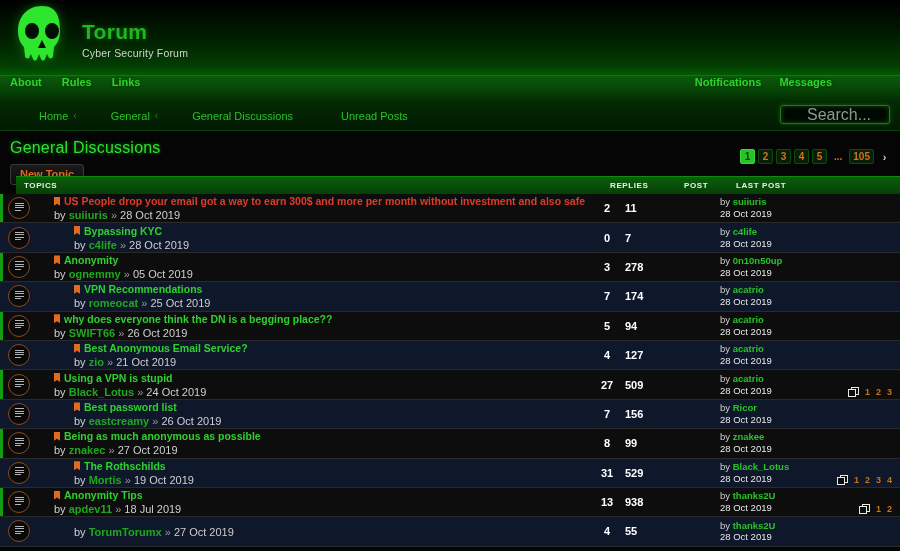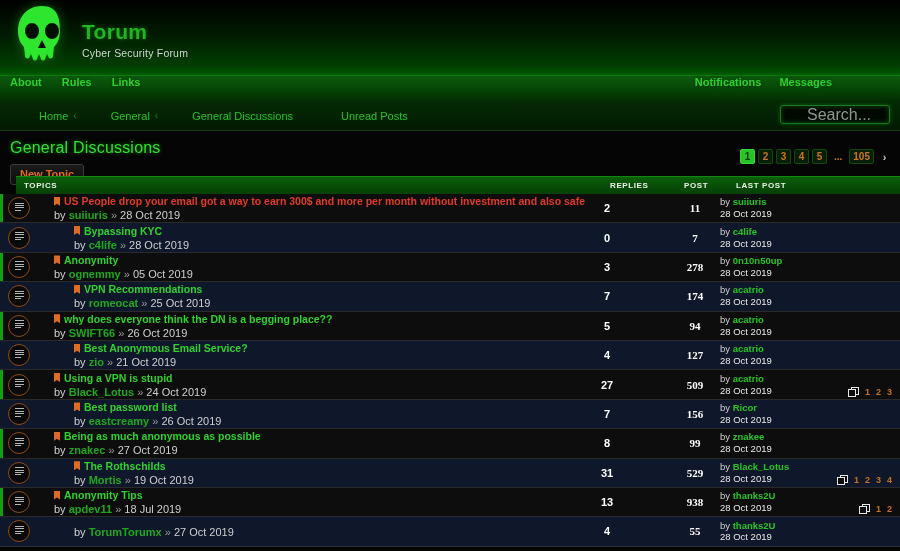--- a/index.html
+++ b/index.html
@@ -161,22 +161,22 @@
   .pages-icon span.front { width: 8px; height: 8px; left: 0; bottom: 0; }
   .subpage {
     font-size: 9px; font-weight: bold; color: #c7731f; text-decoration: none; cursor: pointer;
   }
 
   .replies-cell {
     position: absolute; left: 572px; width: 70px; text-align: center;
     font-size: 11px; color: #ffffff; font-weight: bold;
   }
   .views-cell {
-    position: absolute; left: 660px; width: 70px; text-align: center;
-    font-size: 11px; color: #ffffff; font-weight: bold; font-family: Liberation Serif, serif;
+    position: absolute; left: 625px; width: 70px; 
+    font-size: 11px; color: #ffffff; font-weight: bold;
   }
   .lastpost-cell { position: absolute; left: 720px; width: 170px; line-height: 1.25; }
   .lp-line1 { font-size: 9.5px; color: #cfcfcf; }
   .lp-line1 .lp-user { color: #27c327; font-weight: bold; cursor: pointer; }
   .lp-date { font-size: 9.5px; color: #e8e8e8; }
 </style>
 </head>
 <body>
 
 <div class="page">

